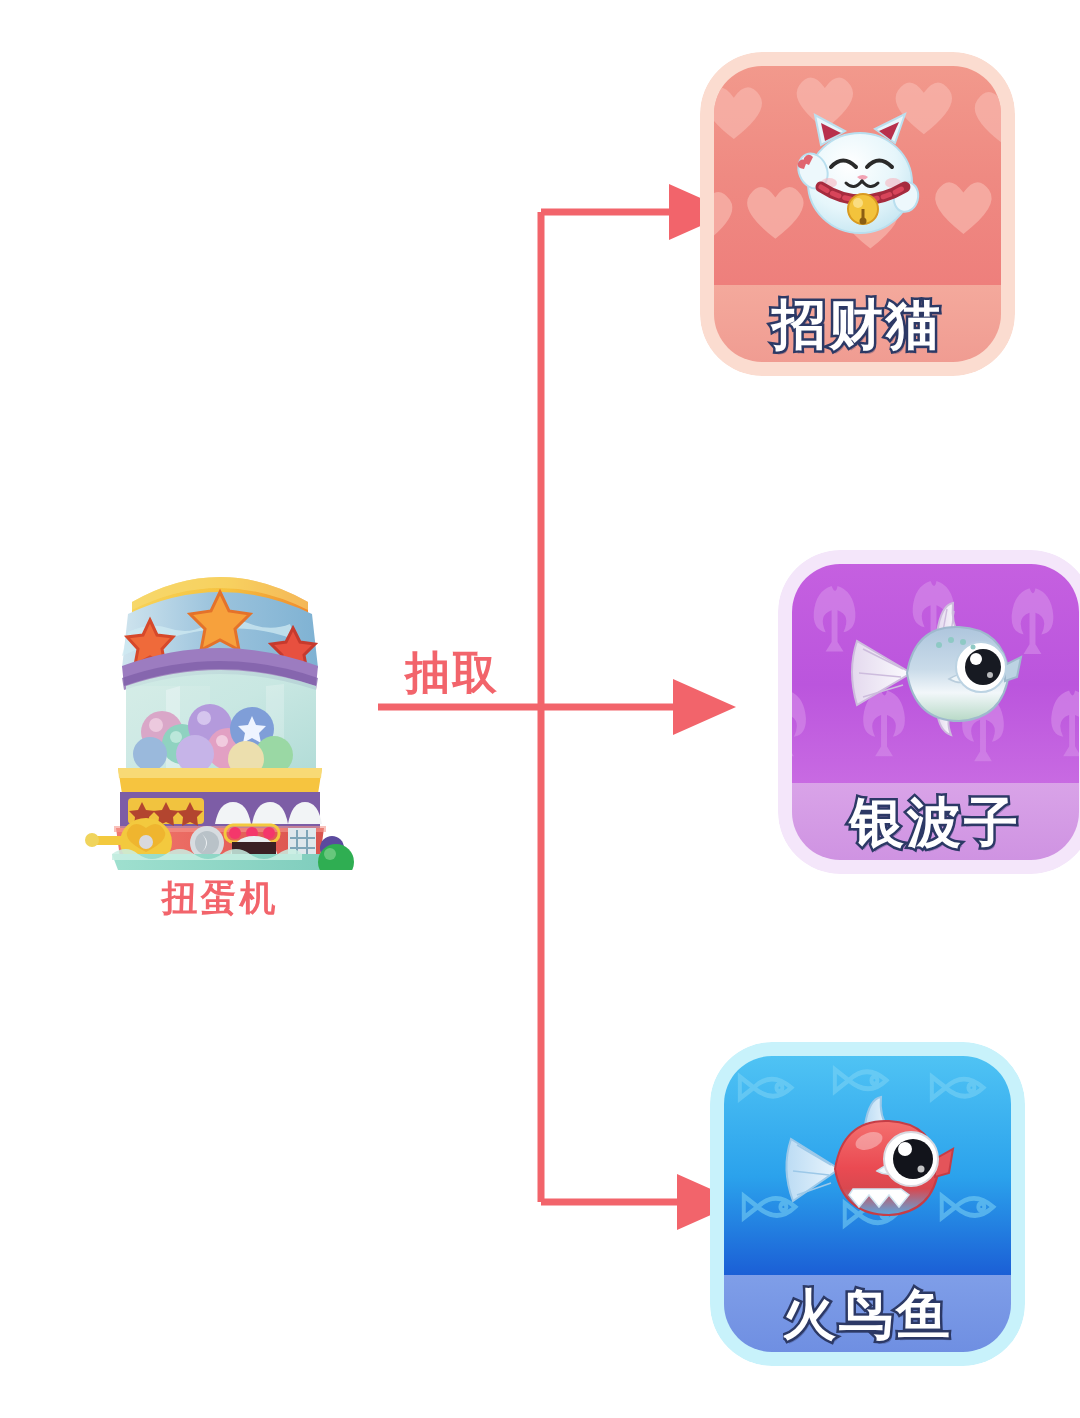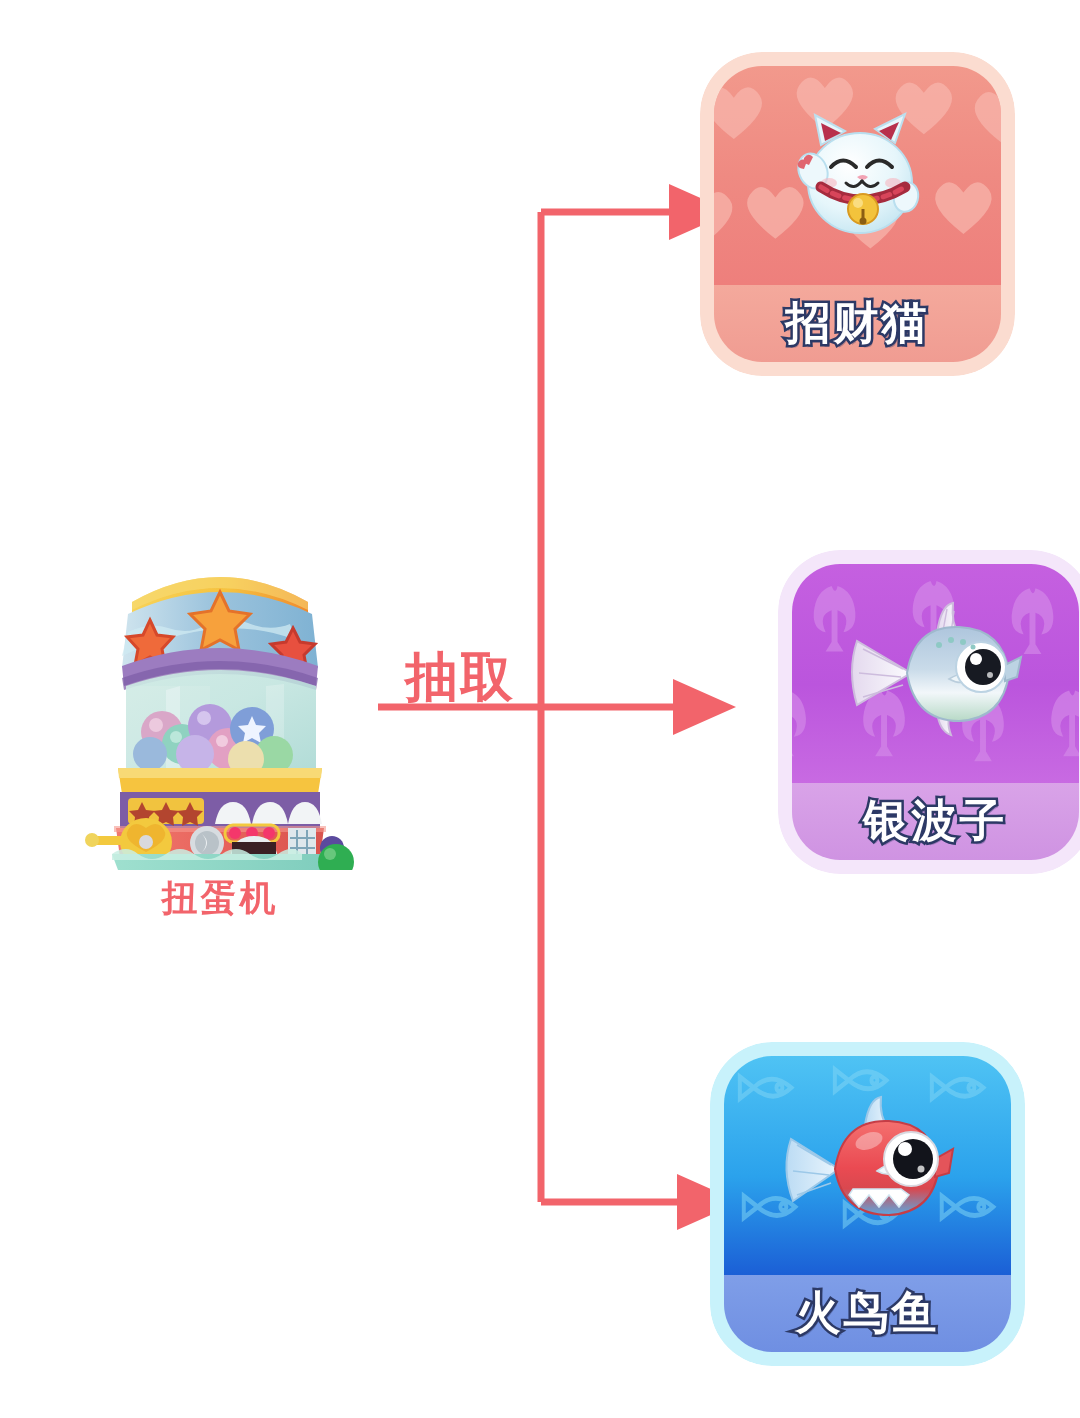--- a/index.html
+++ b/index.html
@@ -24,21 +24,21 @@
     left: 0; top: 0;
     width: 1080px; height: 1418px;
     pointer-events: none;
   }
 
   
   .arrow-label {
     position: absolute;
     left: 405px;
     top: 650px;
-    font-size: 53px;
+    font-size: 45px;
     font-weight: bold;
     color: #F2646B;
     letter-spacing: 2px;
     line-height: 1;
     white-space: nowrap;
   }
 
   
   #source-node {
     position: absolute;
@@ -113,31 +113,30 @@
     position: absolute;
     left: 0;
     bottom: 0;
     width: 100%;
     height: 26%;
     display: flex;
     align-items: center;
     justify-content: center;
   }
   .card-footer-text {
-    font-size: 45px;
+    font-size: 54px;
     font-weight: bold;
     color: #ffffff;
     letter-spacing: 3px;
     line-height: 1;
     -webkit-text-stroke: 5px #2d3a66;
     paint-order: stroke fill;
     text-shadow:
       0 0 2px #2d3a66,
       2px 3px 0 rgba(45,58,102,0.35);
-    font-family: Liberation Serif, serif;
   }
 
   
   #card-lucky-cat { left: 700px; top: 52px; }
   #card-lucky-cat .card-outer-glow { background: #fbdcd0; }
   #card-lucky-cat .card-art { background: linear-gradient(180deg,#f2998c 0%,#ef8a82 50%,#ee7f7c 100%); }
   #card-lucky-cat .card-footer { background: linear-gradient(180deg,#f4a99c 0%,#f09c92 100%); }
 
   
   #card-silver-fish { left: 738px; top: 550px; margin-left: 40px; }

